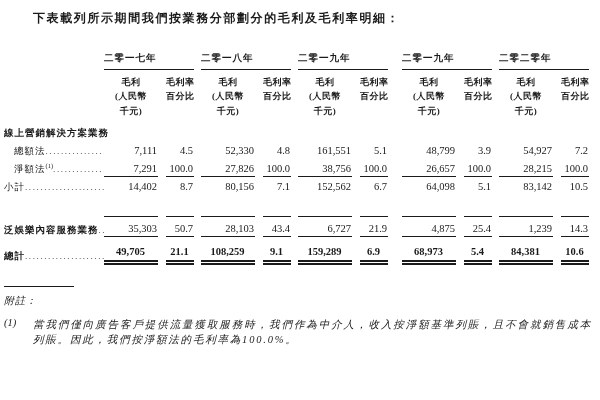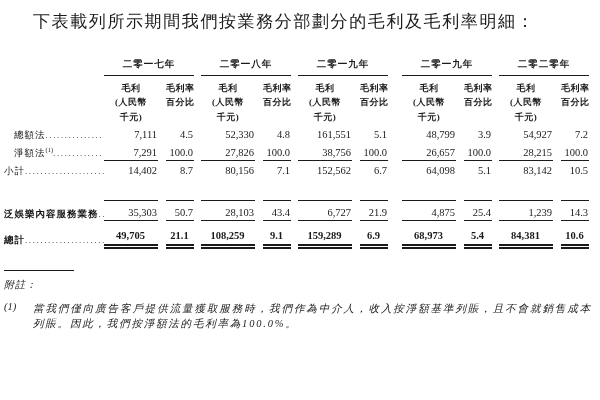--- a/index.html
+++ b/index.html
@@ -3,41 +3,41 @@
 <meta charset="utf-8">
 <style>
   html,body{margin:0;padding:0;}
   body{
     width:600px;height:400px;overflow:hidden;
     background:#ffffff;color:#1a1a1a;
     font-family:"Liberation Serif","DejaVu Serif",serif;
   }
   .title{
     margin:10px 10px 0 33px;
-    font-size:17px;font-weight:normal;letter-spacing:1.6px;
+    font-size:12px;font-weight:bold;letter-spacing:1.6px;
   }
   table.fin{
     border-collapse:collapse;table-layout:fixed;
     margin:20px 0 0 4px;width:585px;
   }
   td,th{padding:0;vertical-align:bottom;font-weight:normal;}
   
   col.c-lbl{width:100px;}
   col.c-v{width:54px;}
   col.c-ig{width:8px;}
   col.c-p{width:28px;}
   col.c-gs{width:7px;}
   col.c-gg{width:14px;}
   
   th.grp{
     font-size:9.5px;font-weight:bold;letter-spacing:1px;text-align:center;
     border-bottom:1px solid #1a1a1a;padding-bottom:4px;white-space:nowrap;
   }
   th.yr{
-    font-size:9.5px;font-weight:bold;letter-spacing:1px;text-align:center;
+    font-size:9.5px;font-weight:bold;letter-spacing:1px;text-align:left;
     border-bottom:1px solid #1a1a1a;padding:5px 0 4px;white-space:nowrap;
   }
   th.sub{
     font-size:9px;font-weight:bold;letter-spacing:0.5px;text-align:center;
     vertical-align:top;padding-top:5px;line-height:1.6;white-space:nowrap;
   }
   
   td.v,td.p{
     text-align:right;font-size:10.5px;white-space:nowrap;
     padding:4px 1px 2px 0;
@@ -161,20 +161,27 @@
           <div>(人民幣</div>
           <div>千元)</div>
         </th>
     <td></td>
     <th class="sub">
           <div>毛利率</div>
           <div>百分比</div>
         </th>
   </tr>
 
+  <tr class="r-sec">
+    <td class="lbl" colspan="20">
+          <div class="wrap">
+            <span class="lt">線上營銷解決方案業務</span>
+          </div>
+        </td>
+  </tr>
 
   <tr>
     <td class="lbl ind">
           <div class="wrap">
             <span class="lt">總額法</span>
             <span class="leader"></span>
           </div>
         </td>
     <td class="v">7,111</td>
         <td></td>

